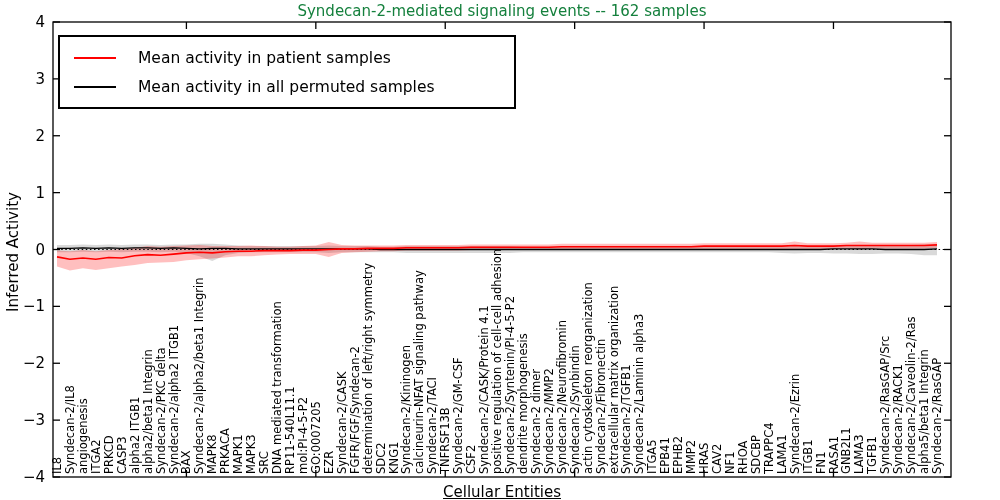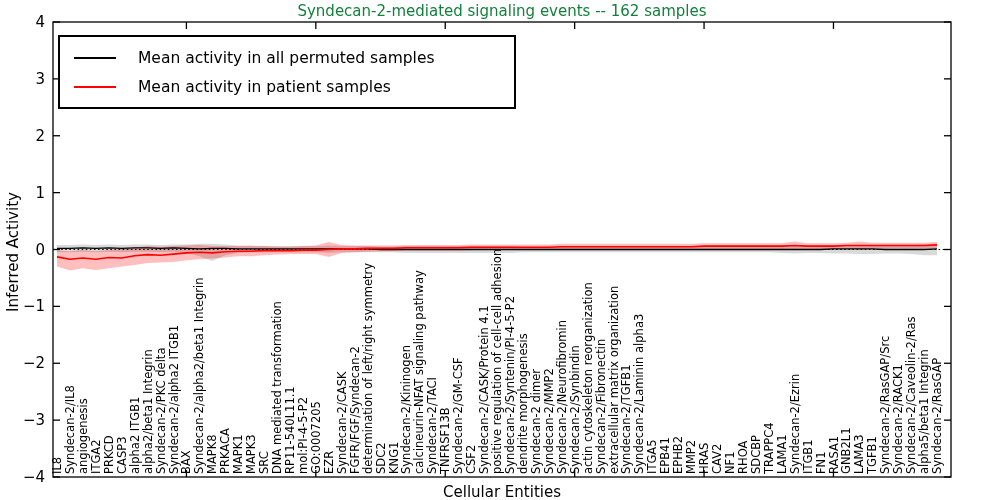--- a/index.html
+++ b/index.html
@@ -12,20 +12,21 @@
     position:absolute;left:53px;top:2px;width:898px;text-align:center;
     font-size:15px;color:#15803d;
   }
   .y-label{
     position:absolute;left:-52px;top:243px;width:130px;text-align:center;
     font-size:15px;transform:rotate(-90deg);transform-origin:center;
   }
   .x-label{
     position:absolute;left:53px;top:483px;width:898px;text-align:center;
     font-size:15px;
+    text-decoration:underline;
   }
   .chart-svg{position:absolute;left:0;top:0;}
   .legend{
     position:absolute;left:58px;top:35px;width:458px;box-sizing:border-box;
     background:#ffffff;border:2px solid #000;padding:6px 10px 6px 14px;z-index:5;
   }
   .legend-item{display:flex;align-items:center;height:29px;}
   .legend-line{width:42px;height:0;border-top:2px solid #000;margin-right:22px;flex:0 0 auto;}
   .legend-text{font-size:15.5px;white-space:nowrap;}
 </style>
@@ -149,21 +150,21 @@
       <text transform="translate(924.1,474) rotate(-90)" dy="0.35em" text-anchor="start" font-size="11.5px" fill="#000">alpha5/beta1 Integrin</text>
       <text transform="translate(937.0,474) rotate(-90)" dy="0.35em" text-anchor="start" font-size="11.5px" fill="#000">Syndecan-2/RasGAP</text>
     </svg>
 
   <div class="plot-title">Syndecan-2-mediated signaling events -- 162 samples</div>
   <div class="y-label">Inferred Activity</div>
   <div class="x-label">Cellular Entities</div>
 
   <div class="legend">
     <div class="legend-item">
+      <span class="legend-line" id="leg-line-1" style="border-top-color: rgb(255, 0, 0);"></span>
+      <span class="legend-text">Mean activity in patient samples</span>
+    </div>
+    <div class="legend-item">
       <span class="legend-line" id="leg-line-0" style="border-top-color: rgb(0, 0, 0);"></span>
       <span class="legend-text">Mean activity in all permuted samples</span>
-    </div>
-    <div class="legend-item">
-      <span class="legend-line" id="leg-line-1" style="border-top-color: rgb(255, 0, 0);"></span>
-      <span class="legend-text">Mean activity in patient samples</span>
     </div>
   </div>
 </div>
 
 </body></html>

